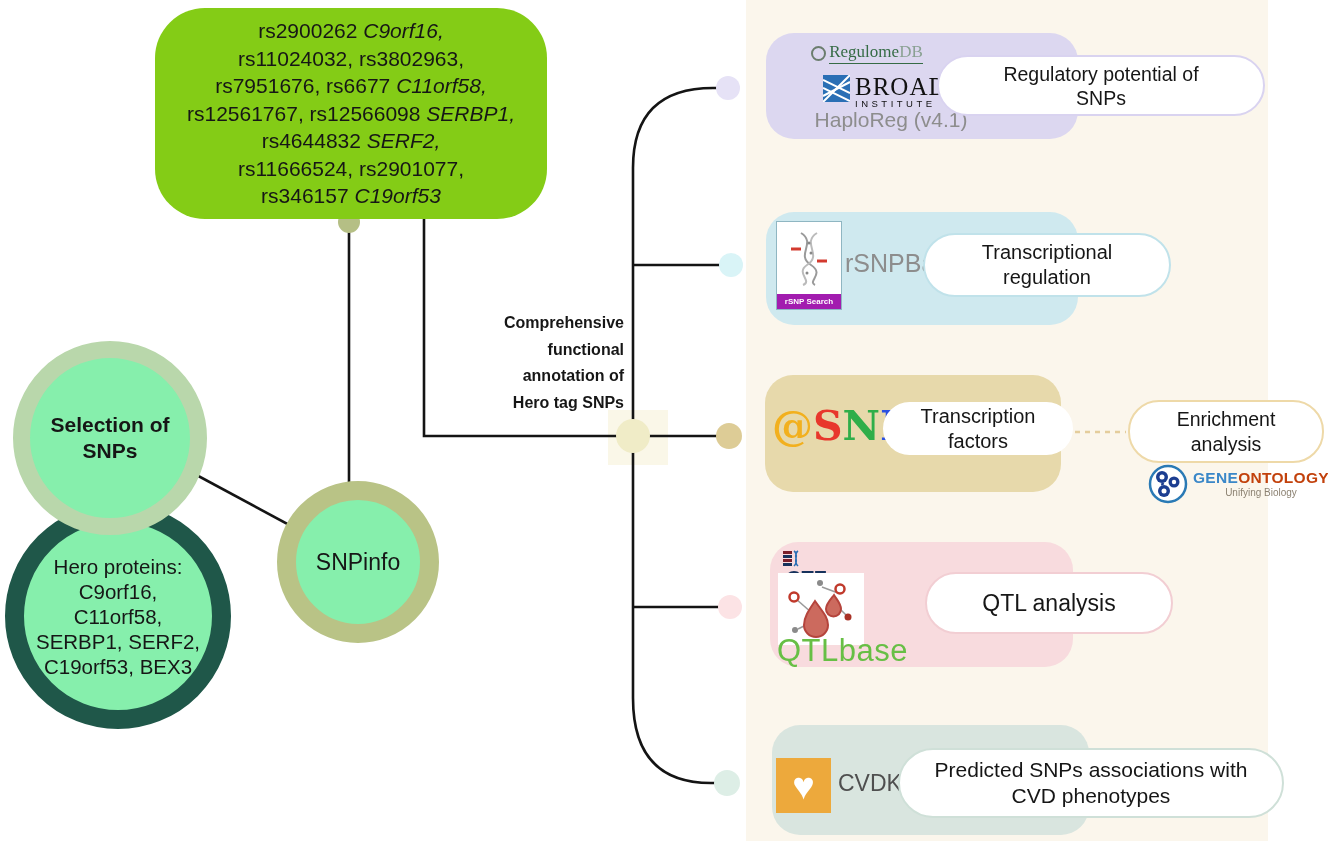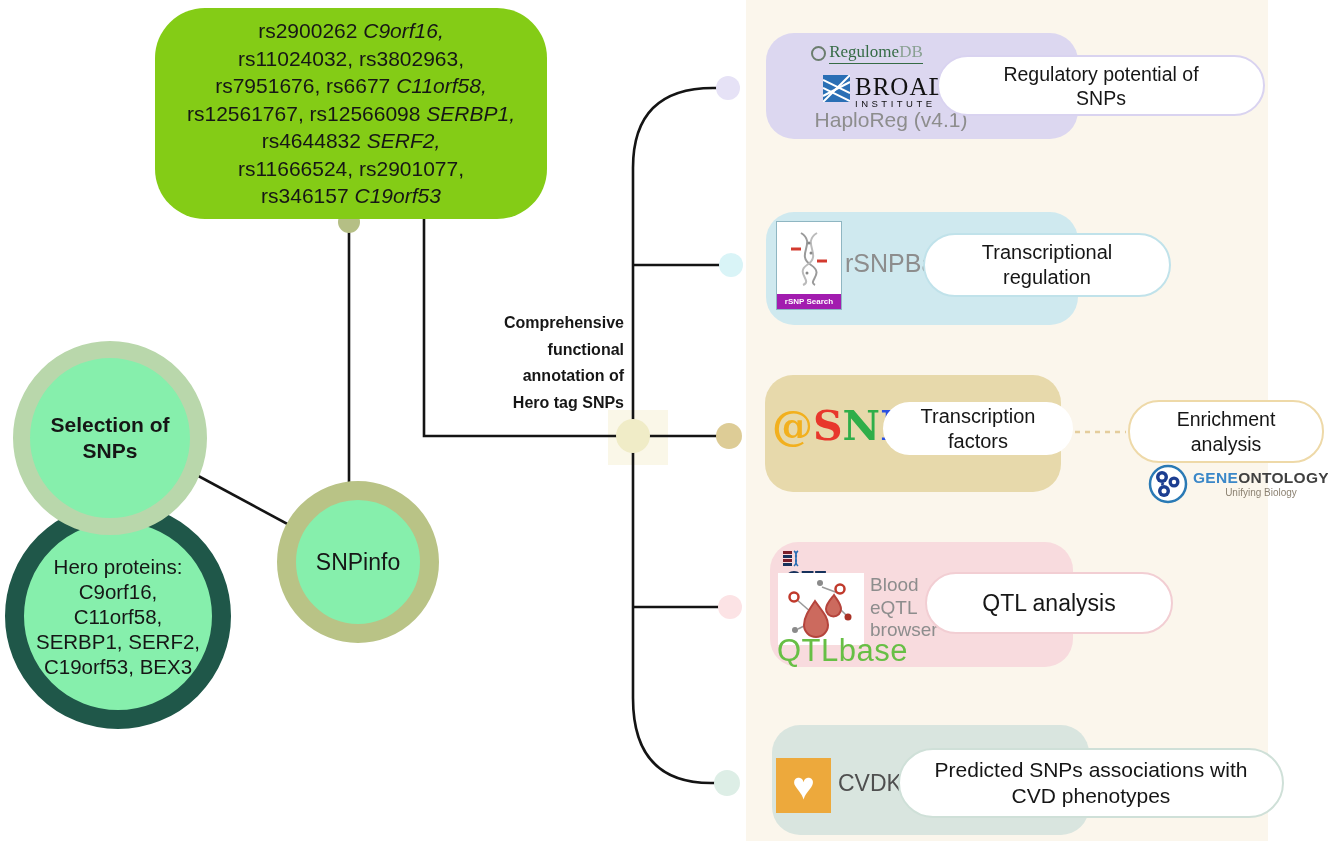--- a/index.html
+++ b/index.html
@@ -61,21 +61,21 @@
              display:flex;flex-direction:column;}
   .rsnp-card .art{flex:1;display:flex;align-items:center;justify-content:center;}
   .rsnp-card .banner{height:15px;background:#a21caf;color:#ffffff;font-size:8px;font-weight:bold;
                      display:flex;align-items:center;justify-content:center;}
   .rsnpbase-text{left:845px;top:249px;font-size:25px;color:#8d8d8d;z-index:3;}
   .atsnp{left:772px;top:402px;font-family:"DejaVu Serif",serif;font-weight:bold;font-size:41px;z-index:3;}
   .go-logo{left:1148px;top:464px;display:flex;align-items:flex-start;z-index:3;}
   .go-text{margin-left:5px;margin-top:5px;text-align:center;}
   .go-line1{font-size:15.5px;font-weight:bold;letter-spacing:0.3px;}
   .go-gene{color:#3a87c8;}
-  .go-ont{color:#404040;}
+  .go-ont{color:#c2410c;}
   .go-tag{font-size:10px;color:#8c8272;}
   .gtex{left:783px;top:550px;display:flex;align-items:flex-start;z-index:3;flex-direction:column;}
   .gtex .gbold{font-size:20px;font-weight:bold;color:#16325c;margin-left:3px;}
   .gtex .glight{font-size:20px;color:#a6a6a6;margin-left:3px;}
   .blood-card{left:778px;top:573px;width:86px;height:72px;background:#ffffff;z-index:3;
               display:flex;align-items:center;justify-content:center;}
   .blood-text{left:870px;top:574px;font-size:19px;line-height:22.5px;color:#8d8d8d;z-index:3;}
   .qtlbase{left:777px;top:633px;font-size:31px;color:#67bf45;letter-spacing:0.5px;z-index:3;}
   .cvdkp-card{left:776px;top:758px;width:55px;height:55px;background:#eda93c;z-index:3;
               display:flex;align-items:center;justify-content:center;color:#ffffff;font-size:38px;line-height:1;}
@@ -238,25 +238,20 @@
       </g>
       <circle cx="12" cy="20" r="4.5" fill="#ffffff" stroke="#c0392b" stroke-width="2.5"></circle>
       <circle cx="58" cy="12" r="4.5" fill="#ffffff" stroke="#c0392b" stroke-width="2.5"></circle>
       <circle cx="66" cy="40" r="3.5" fill="#a93226"></circle>
       <circle cx="38" cy="6" r="3" fill="#8a8a8a"></circle>
       <circle cx="13" cy="53" r="3" fill="#8a8a8a"></circle>
       <path d="M33,24 C40,34 46,40 46,48 a12,12 0 1 1 -24,0 C22,40 27,33 33,24 Z" fill="#cc6a5e" stroke="#b5443c" stroke-width="2"></path>
       <path d="M52,18 C56,24 59,27 59,32 a7.5,7.5 0 1 1 -15,0 C44,27 48,23 52,18 Z" fill="#cc6a5e" stroke="#b5443c" stroke-width="2"></path>
     </svg>
   </div>
-  <div class="abs blood-text">
-      <div>Blood</div>
-      <div>eQTL</div>
-      <div>browser</div>
-    </div>
   <div class="abs qtlbase">QTLbase</div>
   <div class="abs capsule row4-capsule">
     <div>QTL analysis</div>
   </div>
 
   <div class="abs tool-box row5-box"></div>
   <div class="abs cvdkp-card">
     <span>♥</span>
   </div>
   <div class="abs cvdkp-text">CVDKP</div>

